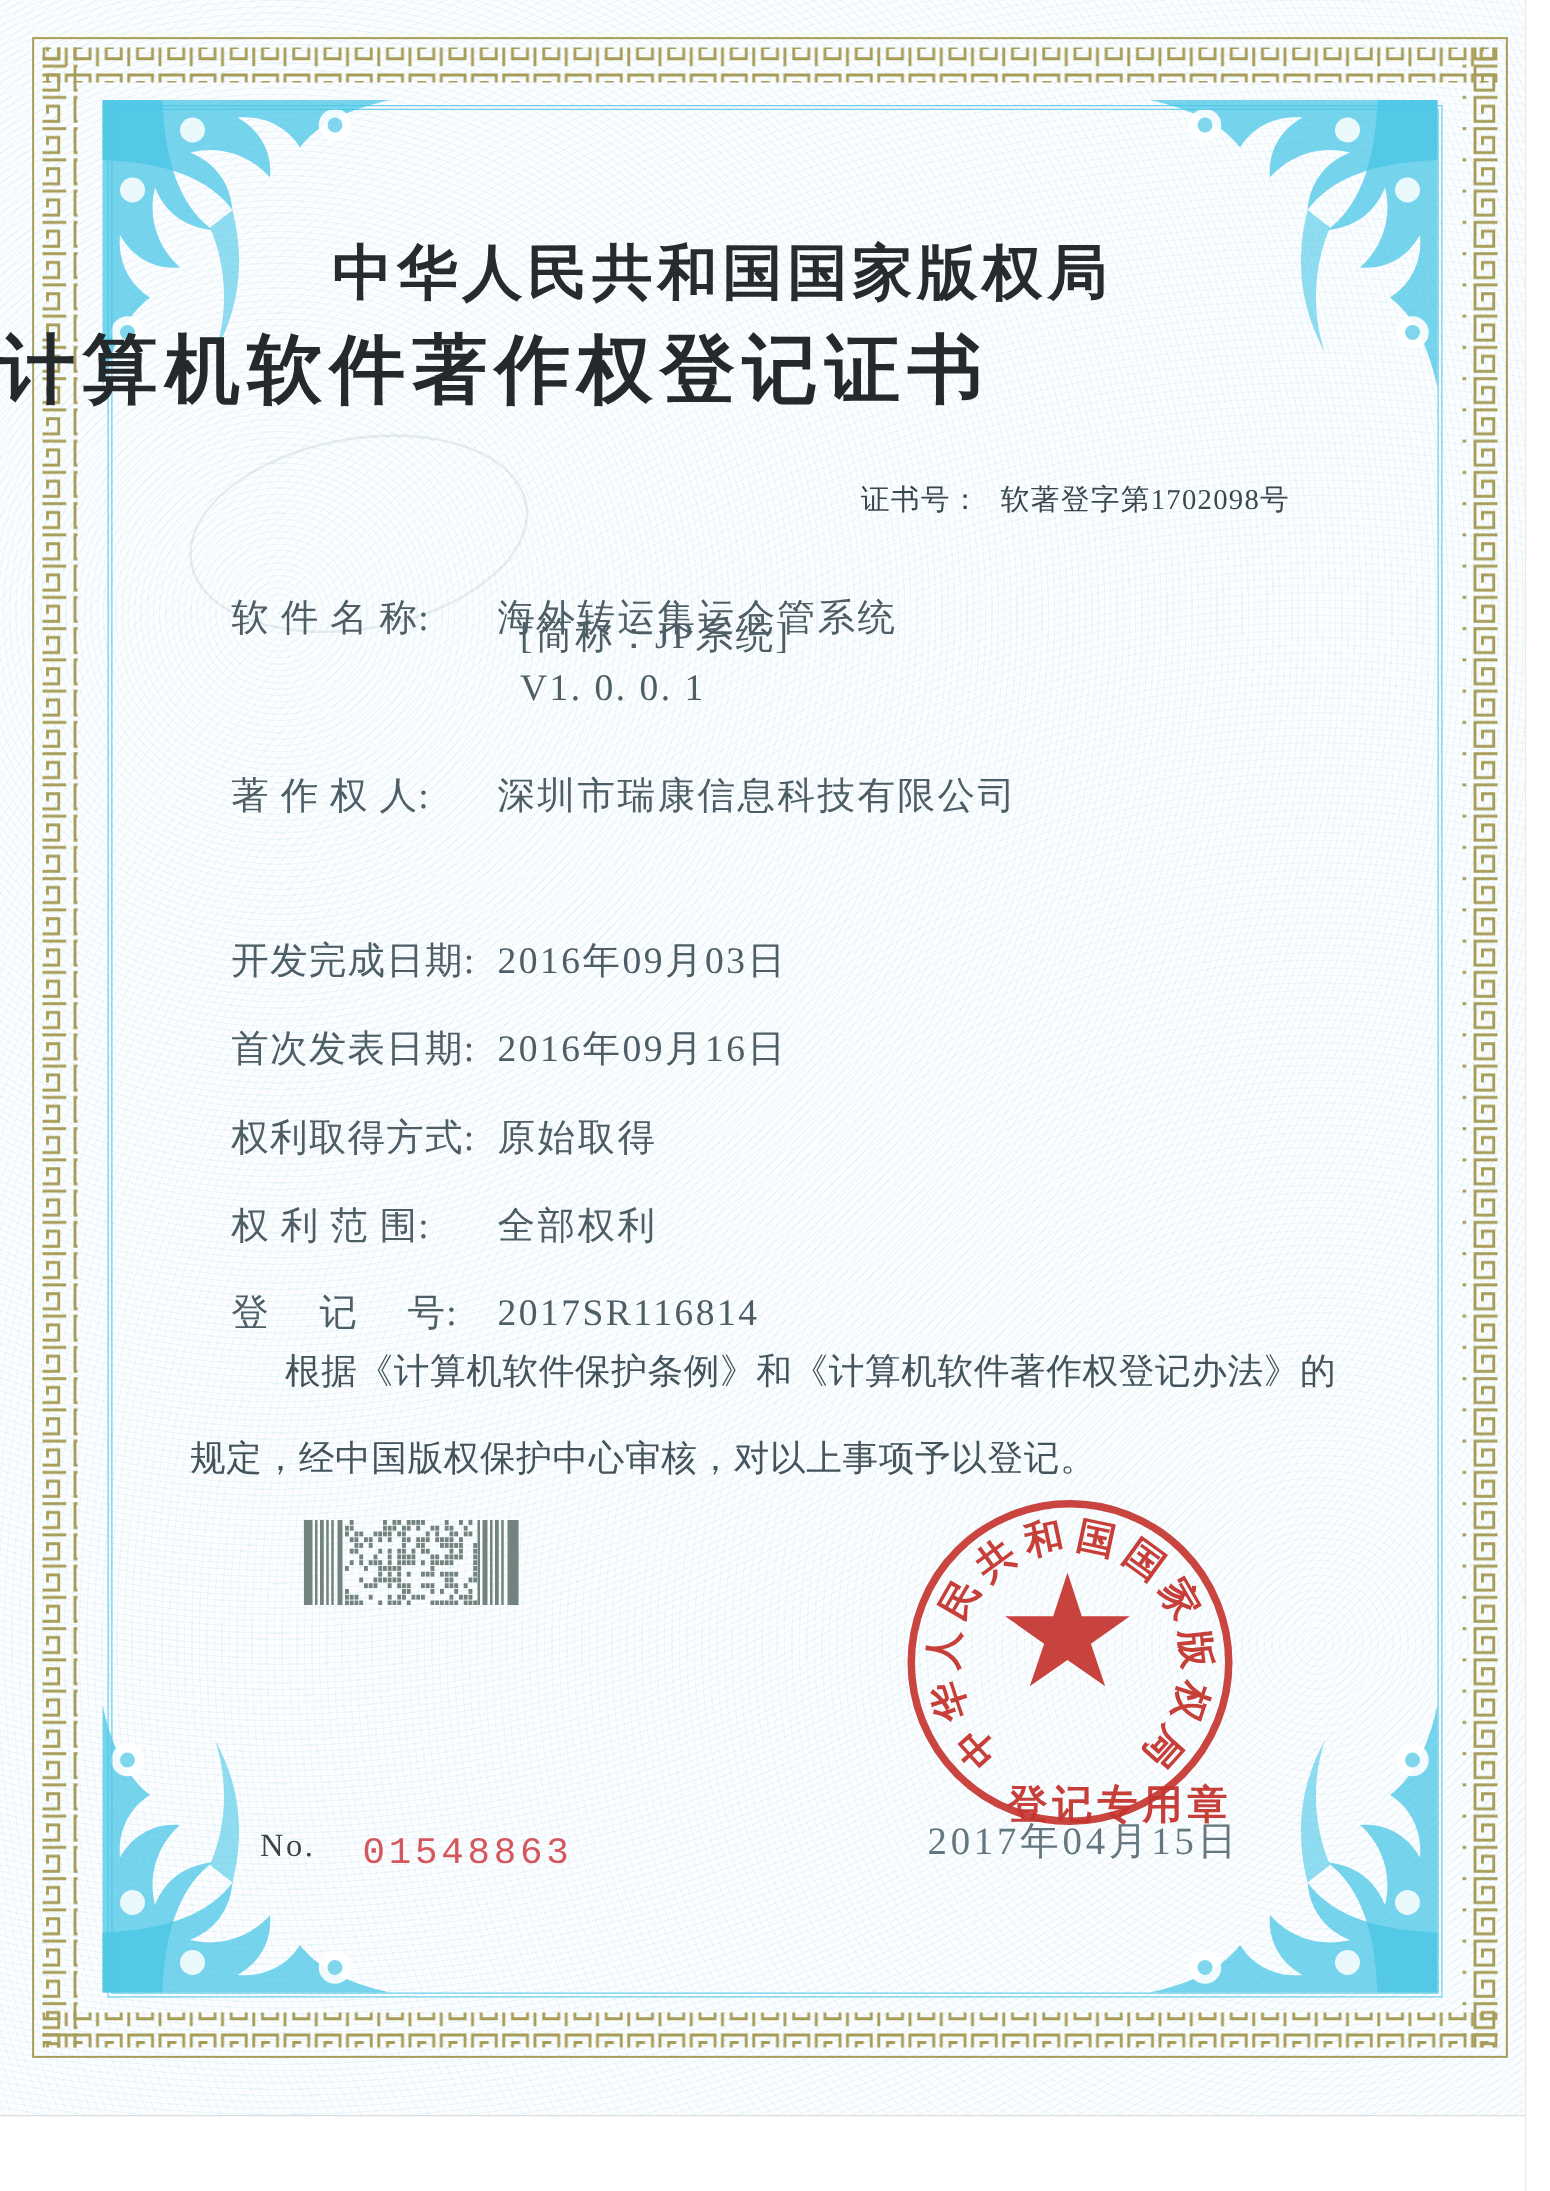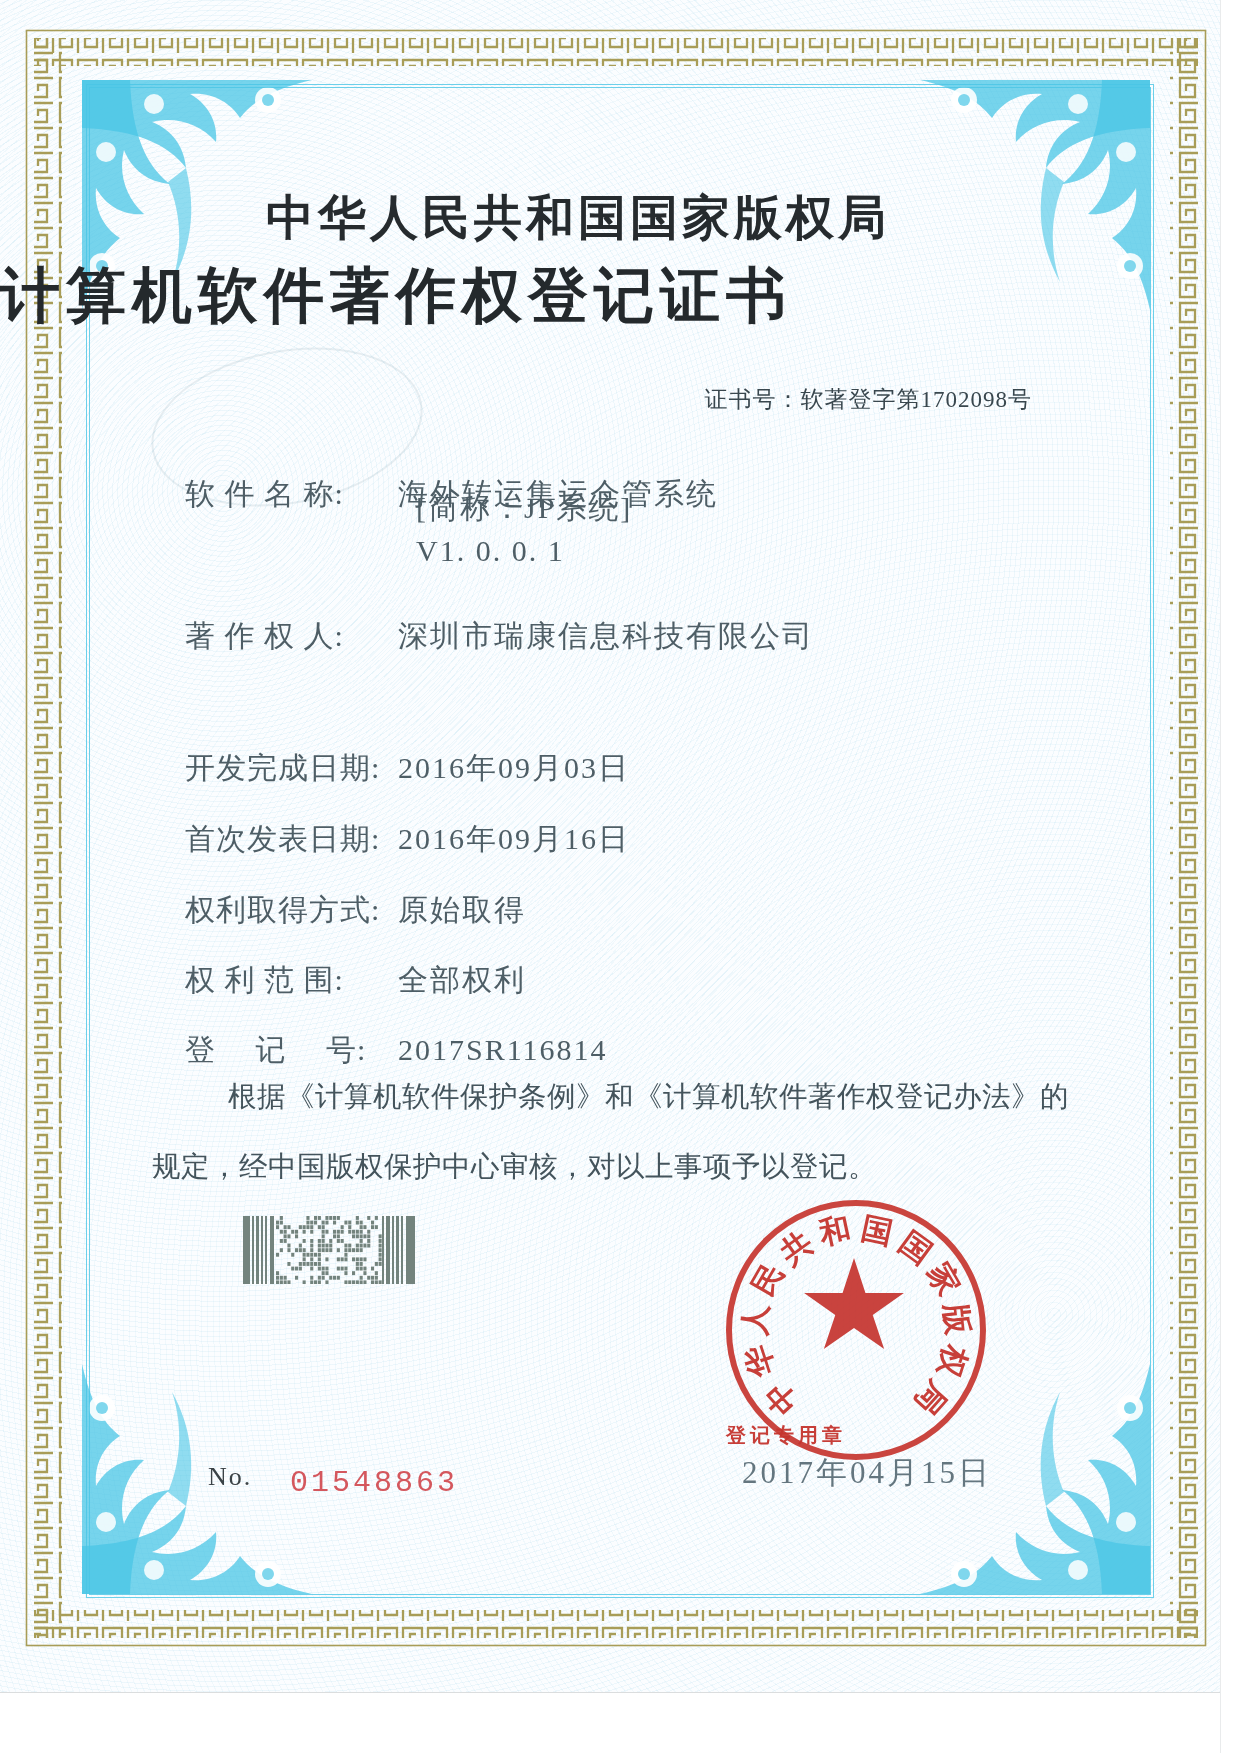--- a/index.html
+++ b/index.html
@@ -36,21 +36,21 @@
   .watermark{position:absolute;left:150px;top:350px;width:270px;height:150px;
     border:2px solid rgba(140,165,180,0.18);border-radius:50%;transform:rotate(-10deg);}
 
   
   .title-authority{position:absolute;left:0;top:186px;width:1156px;text-align:center;
     font-size:48px;font-weight:bold;letter-spacing:4px;color:#262b2e;}
   .title-main{position:absolute;left:0;top:256px;width:1156px;text-align:left;
     font-size:60px;font-weight:bold;letter-spacing:6px;color:#24292c;}
   .cert-no-line{position:absolute;left:0;top:384px;width:1032px;text-align:right;
     font-size:23px;color:#39474e;letter-spacing:1px;}
-  .cert-no-line .val{}
+  .cert-no-line .val{margin-left:16px;}
 
   
   .field-row{position:absolute;left:155px;font-size:30px;color:var(--text);white-space:pre;}
   .flabel{display:inline-block;width:213px;letter-spacing:1px;white-space:pre;}
   .fvalue{letter-spacing:2px;}
   .fline{position:absolute;left:368px;font-size:30px;color:var(--text);letter-spacing:2px;white-space:pre;margin-left:48px;}
 
   .statement{position:absolute;font-size:28.5px;letter-spacing:0.5px;color:#44545c;white-space:pre;}
 
   
@@ -66,21 +66,21 @@
   .seal{position:absolute;left:726px;top:1200px;width:260px;height:260px;z-index:3;}
   .seal-ring{position:absolute;left:0;top:0;width:248px;height:248px;border:6px solid var(--seal-red);
     border-radius:50%;opacity:.92;}
   .seal-arc{position:absolute;left:0;top:0;width:260px;height:260px;}
   .seal-char{position:absolute;left:50%;top:50%;font-size:31px;font-weight:bold;color:var(--seal-red);
     font-family:"Liberation Sans","DejaVu Sans",sans-serif;opacity:.95;}
   .seal-star{position:absolute;left:76px;top:58px;width:104px;height:100px;background:var(--seal-red);opacity:.93;
     clip-path:polygon(50% 0%,61% 35%,98% 35%,68% 57%,79% 91%,50% 70%,21% 91%,32% 57%,2% 35%,39% 35%);}
   .seal-line1{position:absolute;left:0;top:186px;width:260px;text-align:center;font-size:29px;font-weight:bold;
     color:var(--seal-red);letter-spacing:2px;font-family:"Liberation Sans","DejaVu Sans",sans-serif;opacity:.95;}
-  .seal-line2{position:absolute;left:0;top:222px;width:260px;text-align:left;font-size:20px;font-weight:bold;
+  .seal-line2{position:absolute;left:0;top:222px;width:260px;text-align:right;font-size:32px;font-weight:bold;
     color:var(--seal-red);letter-spacing:4px;font-family:"Liberation Sans","DejaVu Sans",sans-serif;opacity:.95;}
 
   
   .paper-bottom{position:absolute;left:0;top:1692px;width:1240px;height:61px;background:#fff;
     border-top:1px solid rgba(110,120,125,0.25);}
   .paper-right{position:absolute;left:1220px;top:0;width:20px;height:1753px;background:#fff;
     border-left:1px solid rgba(110,120,125,0.15);}
 </style>
 </head>
 <body>

